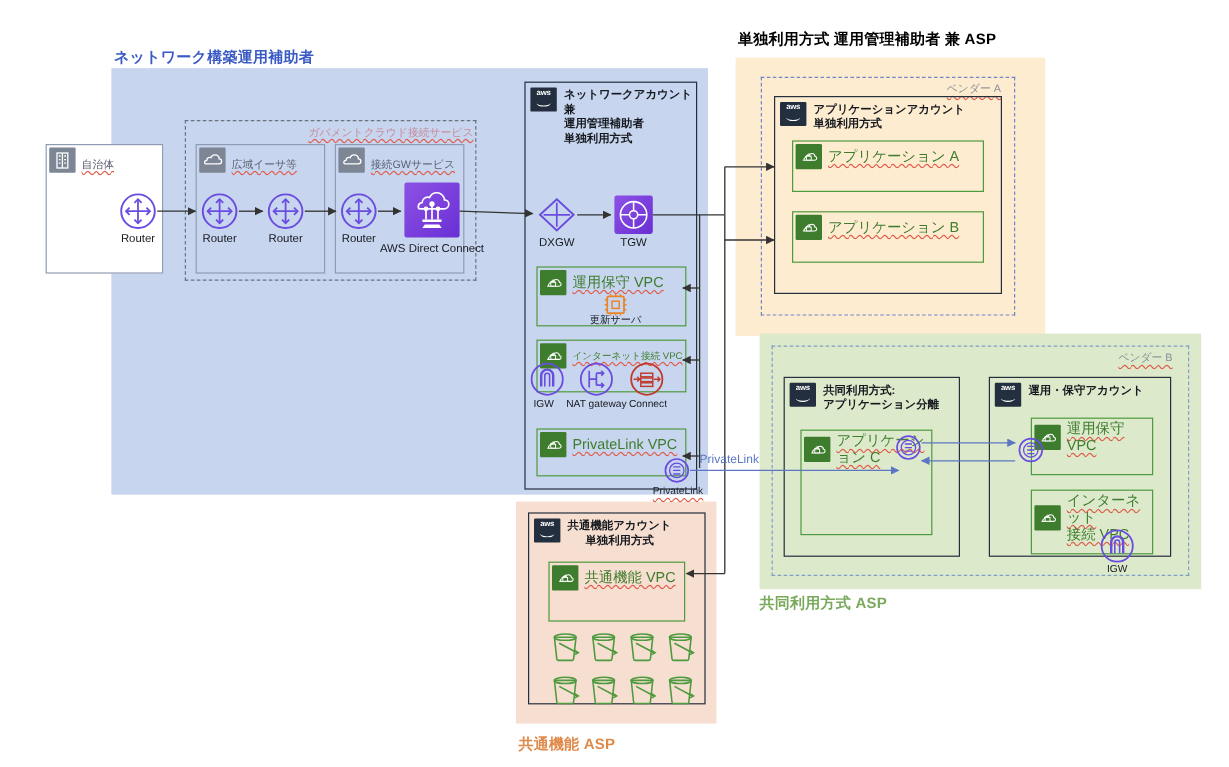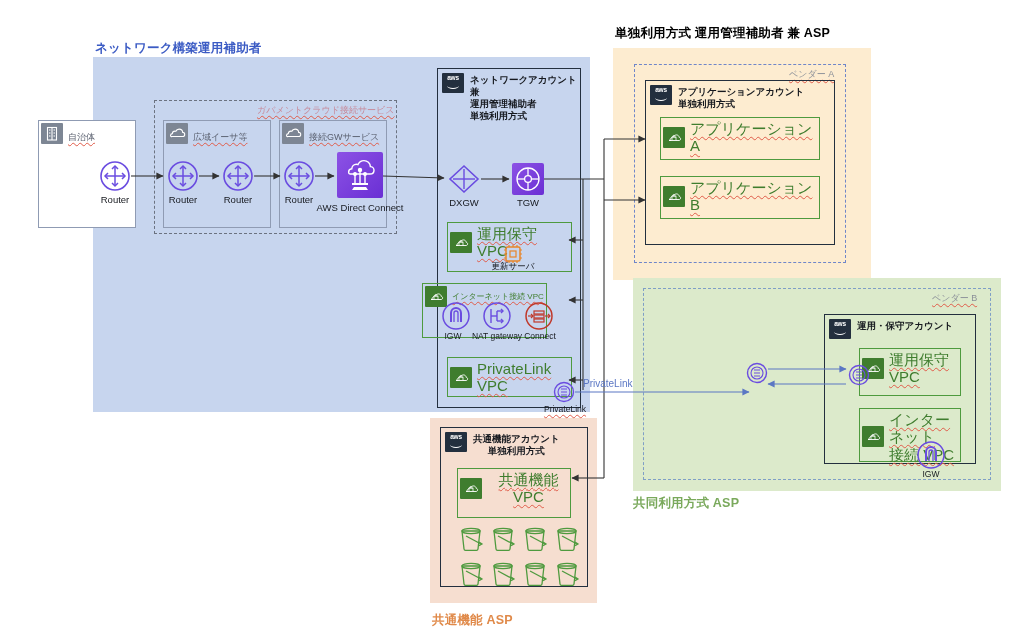--- a/index.html
+++ b/index.html
@@ -35,21 +35,21 @@
   .aws-badge{width:22px;height:20px;background:#232f3e;border-radius:1px;position:relative;flex:0 0 auto;}
   .aws-badge:before{content:"aws";position:absolute;left:0;right:0;top:1px;text-align:center;color:#fff;font-size:6.5px;font-weight:bold;letter-spacing:-.2px;font-family:"Liberation Sans",sans-serif;}
   .aws-badge:after{content:"";position:absolute;left:5px;right:5px;bottom:4px;height:3px;border-bottom:1.4px solid #fff;border-radius:0 0 60% 60%/0 0 100% 100%;}
   .acct-title{font-size:9.5px;color:#16191f;font-weight:bold;line-height:1.25;white-space:pre-line;padding-top:1px;}
 
   
   .vpc{border:1.4px solid #4e9a3e;background:transparent;}
   .vpc-hdr{position:absolute;left:2px;top:2px;display:flex;align-items:center;gap:5px;}
   .vpc-ico{width:22px;height:21px;background:#3f7d2e;border-radius:1px;position:relative;flex:0 0 auto;}
   .vpc-ico svg{position:absolute;left:3px;top:3px;}
-  .vpc-title{font-size:15px;color:#3f7d2e;line-height:1.15;white-space:pre-line;}
+  .vpc-title{font-size:12px;color:#3f7d2e;line-height:1.15;white-space:pre-line;}
 
   
   .box-grey{border:1px solid #8f9bb3;background:#ffffff;}
   .box-grey-t{border:1px solid #8f9bb3;background:transparent;}
   .svc-hdr{position:absolute;left:2px;top:2px;display:flex;align-items:flex-end;gap:5px;}
   .svc-ico{width:22px;height:21px;background:#7d8694;border-radius:1px;position:relative;flex:0 0 auto;}
   .svc-title{font-size:9px;color:#5b6170;}
 
   .node-label{position:absolute;font-size:9.5px;color:#16191f;text-align:center;white-space:nowrap;}
   .node-label.sm{font-size:8.5px;}
@@ -241,21 +241,21 @@
             <line x1="4" y1="15" x2="6" y2="15"></line>
         <line x1="20" y1="7" x2="22" y2="7"></line>
             <line x1="20" y1="11" x2="22" y2="11"></line>
             <line x1="20" y1="15" x2="22" y2="15"></line>
           </g>
         </svg>
     </div>
     <div class="abs node-label sm" style="left:30px;top:38px;width:70px;">更新サーバ</div>
   </div>
 
-  <div class="abs vpc" style="left:422px;top:283px;width:125px;height:55px;">
+  <div class="abs vpc" style="left:447px;top:283px;width:125px;height:44px;">
     <div class="vpc-hdr">
       <span class="vpc-ico">
         <svg width="16" height="15" viewBox="0 0 16 15">
             <path d="M3 10.5h10c1 0 1.6-.7 1.6-1.6 0-.8-.6-1.5-1.4-1.5-.1-1.4-1.3-2.5-2.7-2.5-1.1 0-2.1.7-2.5 1.7-.2-.1-.4-.1-.7-.1-1 0-1.9.8-2 1.8-.8.1-1.3.7-1.3 1.4 0 .5.4.8 1 .8z" fill="none" stroke="#fff" stroke-width=".9"></path>
             <rect x="6" y="7.2" width="4" height="3.2" fill="#3f7d2e" stroke="#fff" stroke-width=".8"></rect>
             <path d="M7 7.2v-.9a1 1 0 0 1 2 0v.9" fill="none" stroke="#fff" stroke-width=".8"></path>
           </svg>
       </span>
       <span class="vpc-title wavy-g" style="font-size:8px;">インターネット接続 VPC</span>
     </div>
@@ -353,20 +353,39 @@
             </svg>
         </span>
         <span class="vpc-title wavy-g">アプリケーション B</span>
       </div>
     </div>
   </div>
 
   <div class="abs dash-green" style="left:643px;top:288px;width:348px;height:192px;"></div>
   <div class="abs dash-label wavy" style="left:932px;top:292px;">ベンダー B</div>
 
+  <div class="abs acct" style="left:653px;top:314px;width:147px;height:150px;">
+    <div class="acct-hdr">
+      <span class="aws-badge"></span>
+      <span class="acct-title">共同利用方式:
+アプリケーション分離</span>
+    </div>
+    <div class="abs vpc" style="left:13px;top:43px;width:110px;height:88px;">
+      <div class="vpc-hdr">
+        <span class="vpc-ico">
+          <svg width="16" height="15" viewBox="0 0 16 15">
+              <path d="M3 10.5h10c1 0 1.6-.7 1.6-1.6 0-.8-.6-1.5-1.4-1.5-.1-1.4-1.3-2.5-2.7-2.5-1.1 0-2.1.7-2.5 1.7-.2-.1-.4-.1-.7-.1-1 0-1.9.8-2 1.8-.8.1-1.3.7-1.3 1.4 0 .5.4.8 1 .8z" fill="none" stroke="#fff" stroke-width=".9"></path>
+              <rect x="6" y="7.2" width="4" height="3.2" fill="#3f7d2e" stroke="#fff" stroke-width=".8"></rect>
+              <path d="M7 7.2v-.9a1 1 0 0 1 2 0v.9" fill="none" stroke="#fff" stroke-width=".8"></path>
+            </svg>
+        </span>
+        <span class="vpc-title wavy-g">アプリケーション C</span>
+      </div>
+    </div>
+  </div>
   <div class="abs" style="left:746px;top:362px;">
     <svg width="22" height="22" viewBox="0 0 22 22">
         <circle cx="11" cy="11" r="9.5" fill="none" stroke="#6a4ce0" stroke-width="1.4"></circle>
       <circle cx="11" cy="11" r="6" fill="none" stroke="#6a4ce0" stroke-width="1.1"></circle>
       <path d="M8 8h6M8 11h6M8 14h6" stroke="#6a4ce0" stroke-width="1.1"></path>
       </svg>
   </div>
 
   <div class="abs acct" style="left:824px;top:314px;width:152px;height:150px;">
     <div class="acct-hdr">

